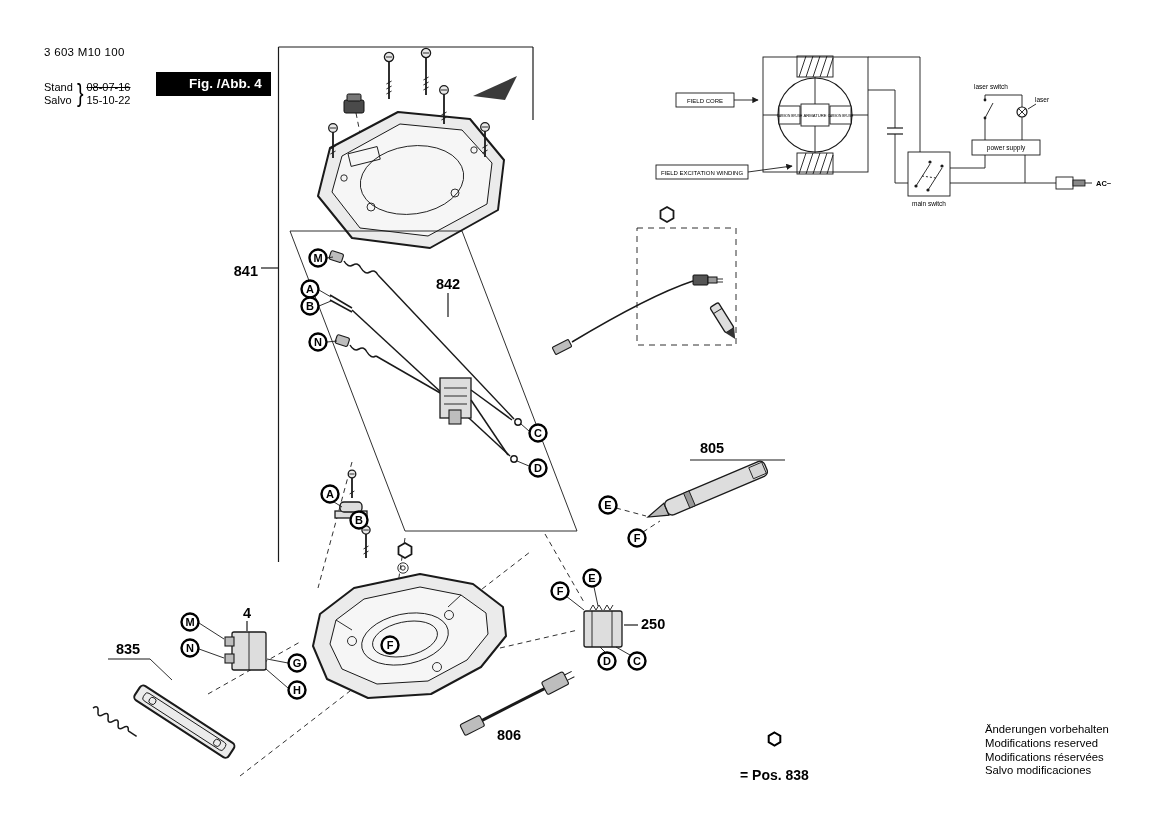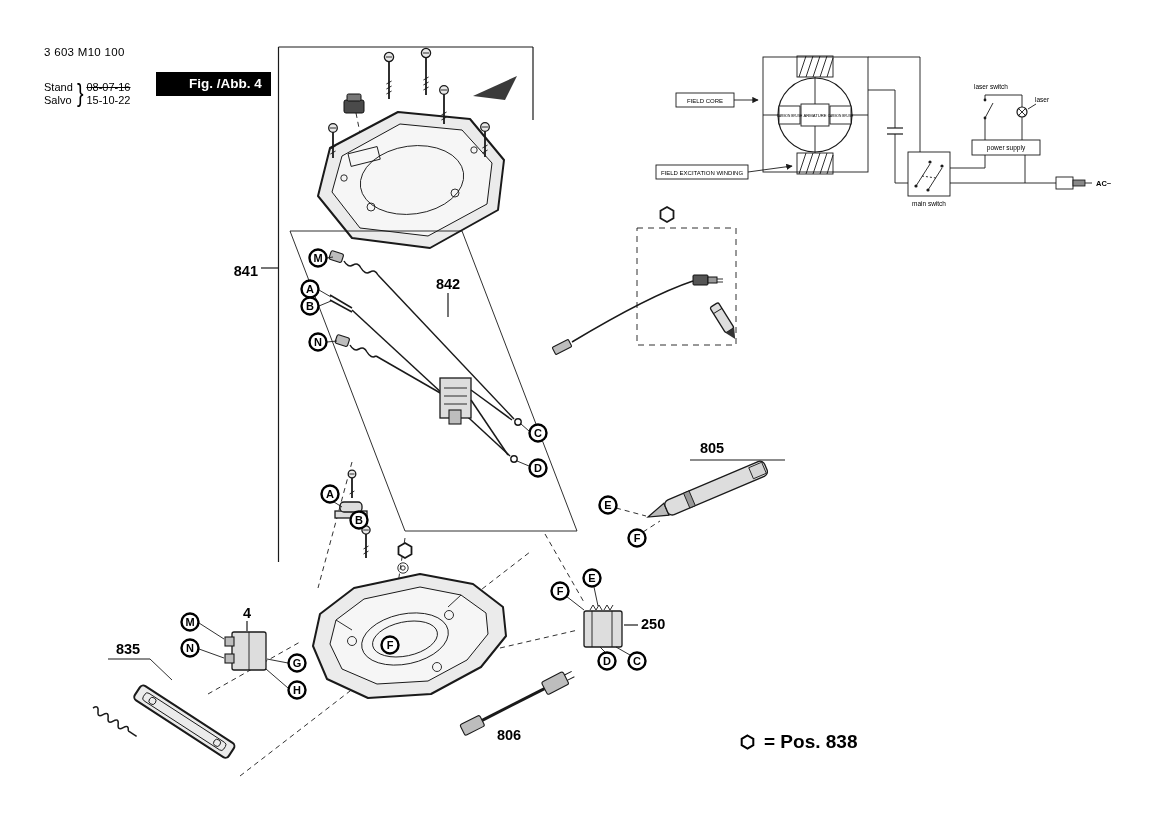--- a/index.html
+++ b/index.html
@@ -37,22 +37,22 @@
   .part-number{font-size:11.5px;letter-spacing:.3px;}
   .revision{display:flex;align-items:center;margin-top:20px;font-size:11px;}
   .rev-labels{display:flex;flex-direction:column;line-height:13px;}
   .brace{font-size:26px;font-weight:300;margin:0 2px 0 3px;transform:scaleX(.75);}
   .rev-dates{display:flex;flex-direction:column;line-height:13px;}
   .struck{text-decoration:line-through;}
   .fig-box{position:absolute;left:156px;top:72px;background:#000;color:#fff;
            font-weight:bold;font-size:13.5px;padding:3px 8px 4px;border:1px solid #000;}
   .fig-box[data-bind]{color:#fff;padding-left:32px;}
   
-  .legend{position:absolute;left:740px;top:731px;display:flex;align-items:center;gap:9px;
-          font-weight:bold;font-size:19px;}
+  .legend{position:absolute;left:740px;top:731px;display:flex;align-items:center;gap:20px;
+          font-weight:bold;font-size:14px;flex-direction:column;}
   .notes{position:absolute;left:985px;top:723px;font-size:11.3px;line-height:13.8px;}
 </style>
 </head>
 <body>
 
 <div class="canvas">
 
 <svg width="1169" height="826" viewBox="0 0 1169 826">
   <defs>
     <marker id="arr" viewBox="0 0 10 10" refX="9" refY="5" markerWidth="7" markerHeight="7" orient="auto-start-reverse">
@@ -499,14 +499,20 @@
 
 
 <div class="legend">
   <svg width="15" height="16" viewBox="0 0 15 16">
     <polygon points="7.5,1.5 13.3,4.8 13.3,11.2 7.5,14.5 1.7,11.2 1.7,4.8" fill="none" stroke="#000" stroke-width="2"></polygon>
   </svg>
   <span data-bind="legend.text">=  Pos. 838</span>
 </div>
 
 
-
+<div class="notes">
+  <div data-bind="footer_notes.de">Änderungen vorbehalten</div>
+  <div data-bind="footer_notes.en">Modifications reserved</div>
+  <div data-bind="footer_notes.fr">Modifications réservées</div>
+  <div data-bind="footer_notes.es">Salvo modificaciones</div>
 </div>
 
+</div>
+
 </body></html>

